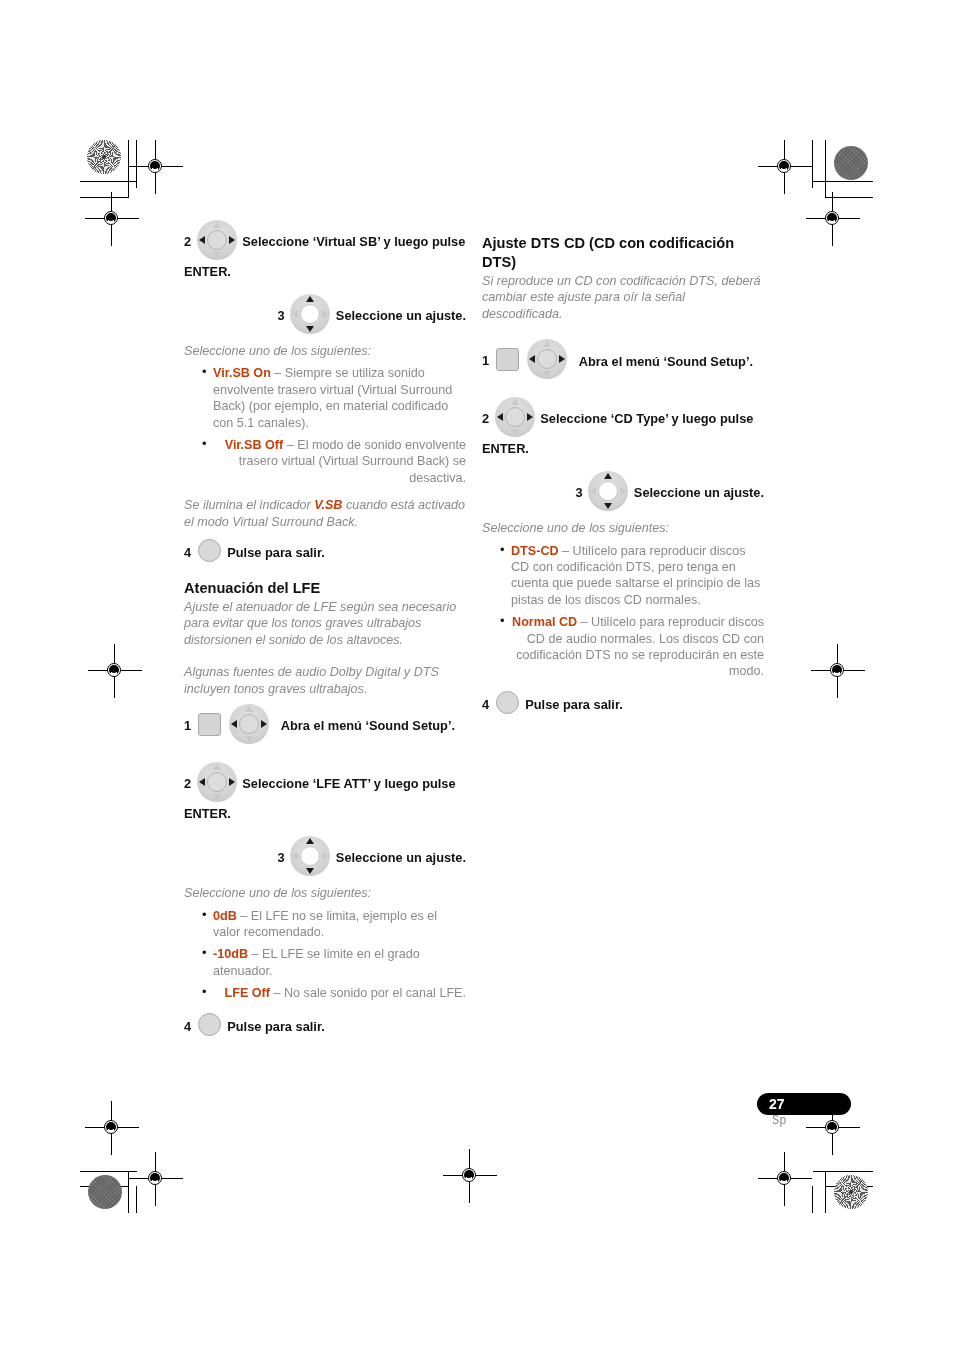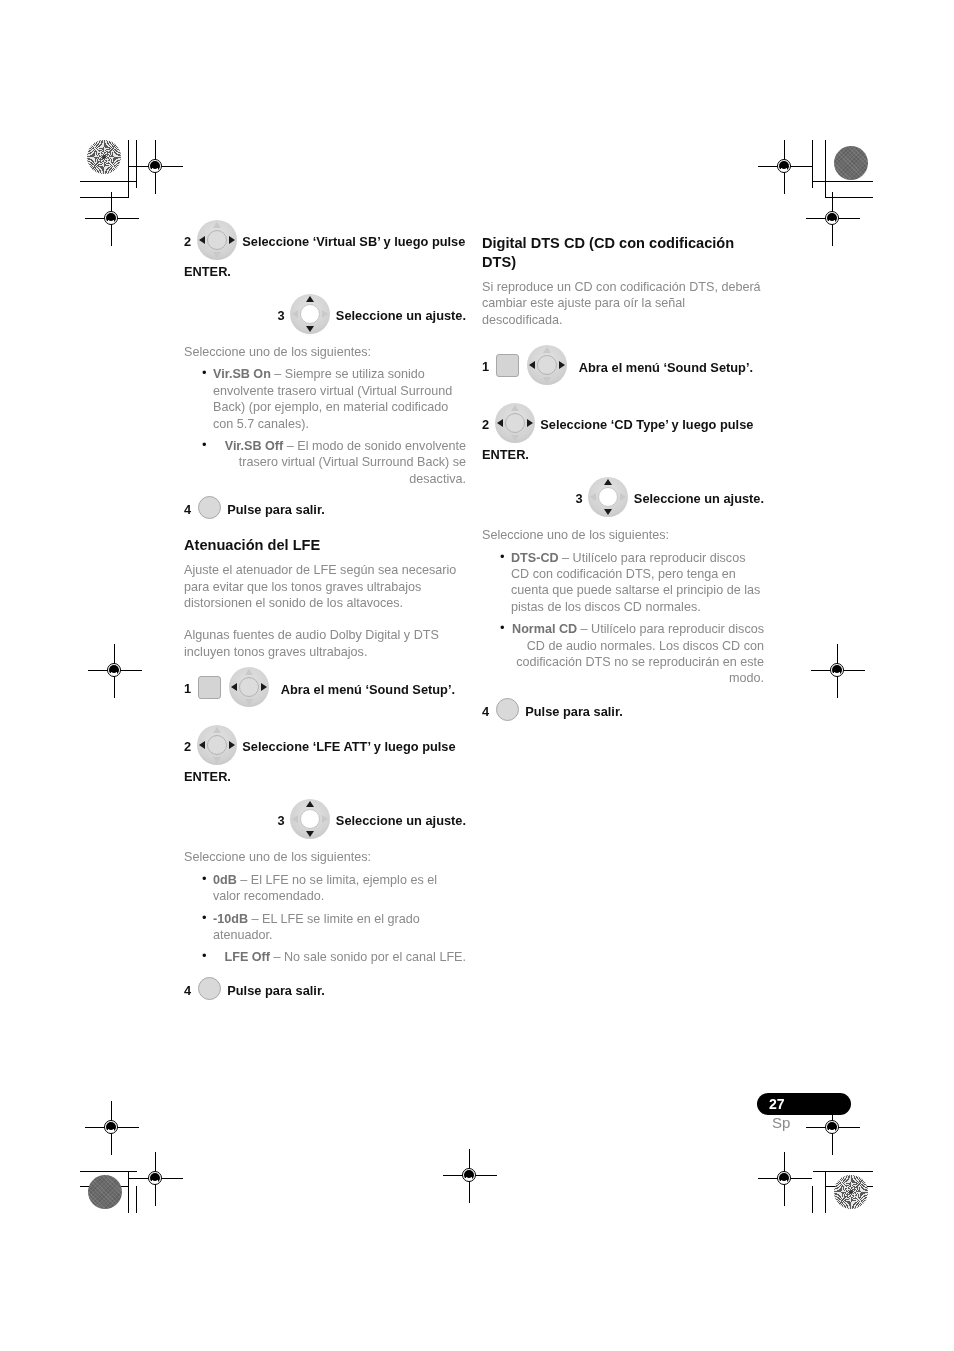--- a/index.html
+++ b/index.html
@@ -97,25 +97,26 @@
   #col-right { left: 482px; top: 234px; }
 
   h2.heading {
     font-size: 14.6px;
     line-height: 19px;
     font-weight: bold;
     color: #111;
     margin: 0 0 1px 0;
   }
   .para {
-    margin: 7px 0 11px 0;
+    margin: 0 0 11px 0;
     color: #8a8a8a;
+    font-style: italic;
   }
   .para.tight { margin-bottom: 0; }
-  b, strong { color: #737373; font-weight: bold; }
+  b, strong { color: #c2410c; font-weight: bold; }
 
   
   .step {
     position: relative;
     margin: 0 0 6px 0;
     min-height: 20px;
     color: #111;
     font-weight: bold;
     font-size: 12.8px;
     line-height: 17px;
@@ -250,21 +251,22 @@
     color: #fff;
     font-weight: bold;
     font-size: 14px;
     line-height: 22px;
     padding-left: 12px;
   }
   #pagelang {
     position: absolute;
     left: 772px; top: 1114px;
     color: #8a8a8a;
-    font-size: 15px;
+    font-size: 12px;
+    font-family: Liberation Mono, monospace;
   }
 </style>
 </head>
 <body>
 
 <div id="page">
 
   <div class="mark crop-v" style="left:128px; top:140px; height:58px;"></div>
   <div class="mark crop-v" style="left:136px; top:140px; height:48px;"></div>
   <div class="mark crop-h" style="left:80px; top:181px; width:57px;"></div>
@@ -387,27 +389,30 @@
         <span class="arr left"></span><span class="arr right"></span>
         <span class="hub"></span>
       </span>
       <span class="stext">Seleccione un ajuste.</span>
     </div>
 
     <div class="para tight">Seleccione uno de los siguientes:</div>
 
     <ul class="blist" style="margin-top:6px;">
       <li>
-        <b>Vir.SB On</b><span> – Siempre se utiliza sonido envolvente trasero virtual (Virtual Surround Back) (por ejemplo, en material codificado con 5.7 canales).</span>
+        <b>Vir.SB On</b><span> – Siempre se utiliza sonido envolvente trasero virtual (Virtual Surround Back) (por ejemplo, en material codificado con 5.1 canales).</span>
       </li>
       <li>
         <b>Vir.SB Off</b><span> – El modo de sonido envolvente trasero virtual (Virtual Surround Back) se desactiva.</span>
       </li>
     </ul>
 
+    <div class="para" style="margin-top:10px;">
+      <span>Se ilumina el indicador </span><b>V.SB</b><span> cuando está activado el modo Virtual Surround Back.</span>
+    </div>
 
     <div class="step" style="margin-top:12px; margin-bottom:14px;">
       <span class="num">4</span>
       <span class="icon-inline rbtn"></span>
       <span class="stext">Pulse para salir.</span>
     </div>
 
     <h2 class="heading">Atenuación del LFE</h2>
     <div class="para" style="margin-bottom:16px;">Ajuste el atenuador de LFE según sea necesario para evitar que los tonos graves ultrabajos distorsionen el sonido de los altavoces.</div>
     <div class="para" style="margin-bottom:10px;">Algunas fuentes de audio Dolby Digital y DTS incluyen tonos graves ultrabajos.</div>
@@ -459,21 +464,21 @@
 
     <div class="step" style="margin-top:14px;">
       <span class="num">4</span>
       <span class="icon-inline rbtn"></span>
       <span class="stext">Pulse para salir.</span>
     </div>
   </div>
 
   <div class="col" id="col-right">
 
-    <h2 class="heading">Digital DTS CD (CD con codificación DTS)</h2>
+    <h2 class="heading">Ajuste DTS CD (CD con codificación DTS)</h2>
     <div class="para" style="margin-bottom:20px;">Si reproduce un CD con codificación DTS, deberá cambiar este ajuste para oír la señal descodificada.</div>
 
     <div class="step" style="margin-bottom:18px;">
       <span class="num">1</span>
       <span class="icon-inline sqbtn"></span>
       <span class="icon-inline dpad lr">
         <span class="arr up"></span><span class="arr down"></span>
         <span class="arr left"></span><span class="arr right"></span>
         <span class="hub"></span>
       </span>

